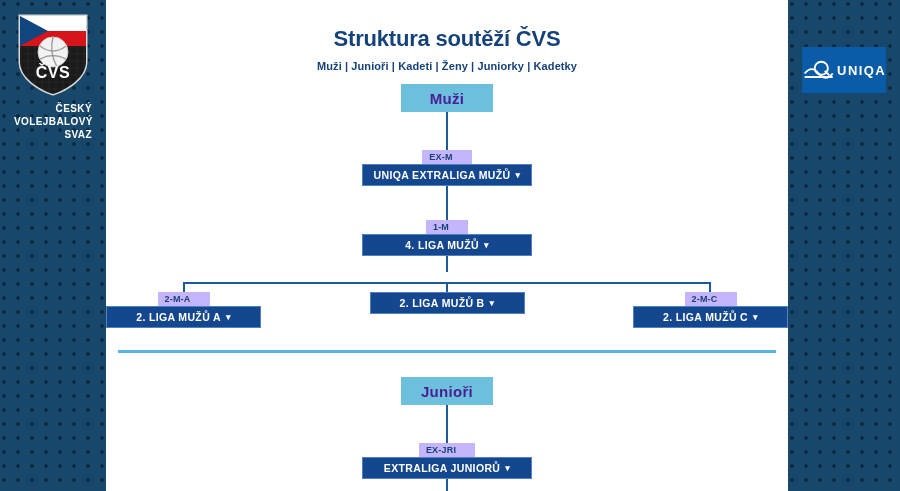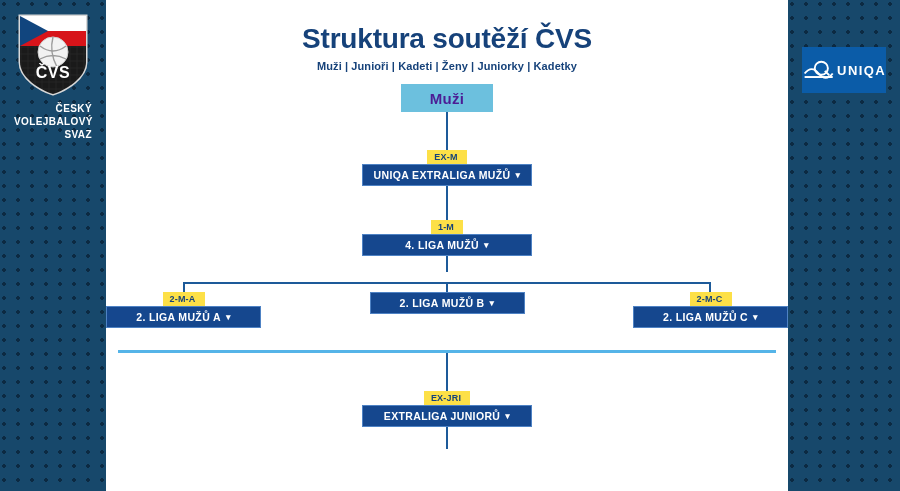--- a/index.html
+++ b/index.html
@@ -42,21 +42,21 @@
   }
 
   
   .stage{
     position:absolute;left:106px;right:112px;top:0;bottom:0;
     background:#ffffff;
   }
 
   .title{
     text-align:center;color:#16427a;
-    font-size:28px;font-weight:bold;letter-spacing:-0.2px;
+    font-size:22px;font-weight:bold;letter-spacing:-0.2px;
     margin:0;padding-top:22px;line-height:34px;
   }
   .subtitle{
     text-align:center;color:#16427a;
     font-size:11px;font-weight:bold;letter-spacing:.1px;
     margin:4px 0 0 0;
   }
 
   
   .section-head{
@@ -64,23 +64,23 @@
     background:#6cc0de;color:#4c1d95;
     display:flex;align-items:center;justify-content:center;
     font-size:15px;font-weight:bold;letter-spacing:.3px;
   }
 
   
   .tree{position:relative;}
   .v-line{width:2px;background:#1d5a99;margin:0 auto;}
 
   .code-badge{
-    display:inline-block;background:#fde047;color:#16427a;
+    display:inline-block;background:#c4b5fd;color:#16427a;
     font-size:9px;font-weight:bold;letter-spacing:.2px;
-    padding:2px 9px 2px 7px;line-height:10px;
+    padding:2px 19px 2px 7px;line-height:10px;
   }
   .badge-row{text-align:center;line-height:0;}
 
   .node{
     background:#15478e;border:1px solid #4e82c4;
     color:#ffffff;font-size:10.5px;font-weight:bold;letter-spacing:.35px;
     height:22px;display:flex;align-items:center;justify-content:center;
     box-sizing:border-box;
   }
   .node .caret{margin-left:5px;font-size:9px;line-height:9px;}
@@ -221,20 +221,21 @@
         </div>
 
       </div>
     </div>
   </div>
 
   <div class="divider"></div>
 
   <div>
 
+    <div class="section-head" style="margin-top:24px;">Junioři</div>
 
     <div class="tree">
       <div class="v-line" style="height:38px;"></div>
 
       <div class="badge-row">
         <span class="code-badge">EX-JRI</span>
       </div>
       <div class="node node-wide">
         <span>EXTRALIGA JUNIORŮ</span>
         <span class="caret">▾</span>

